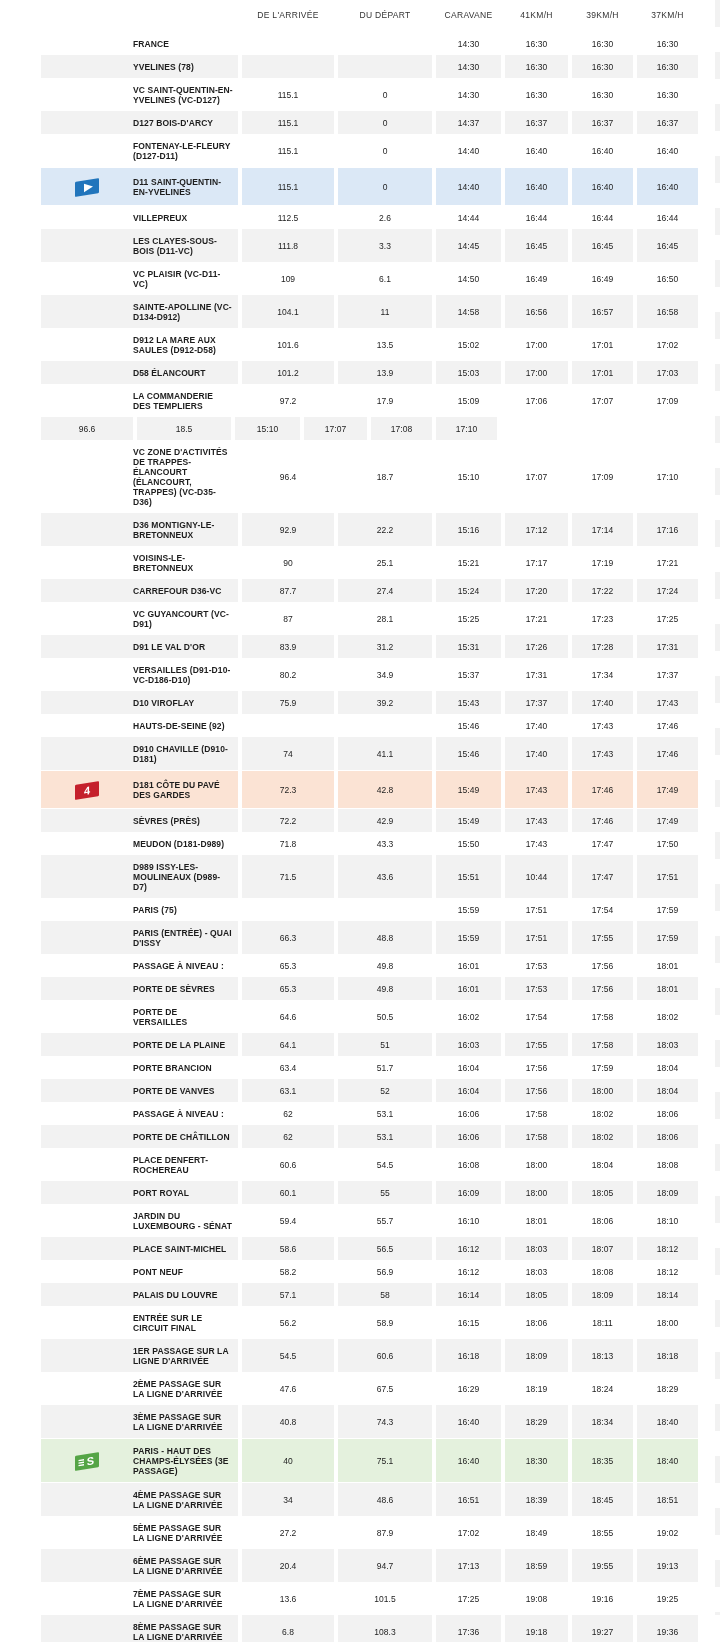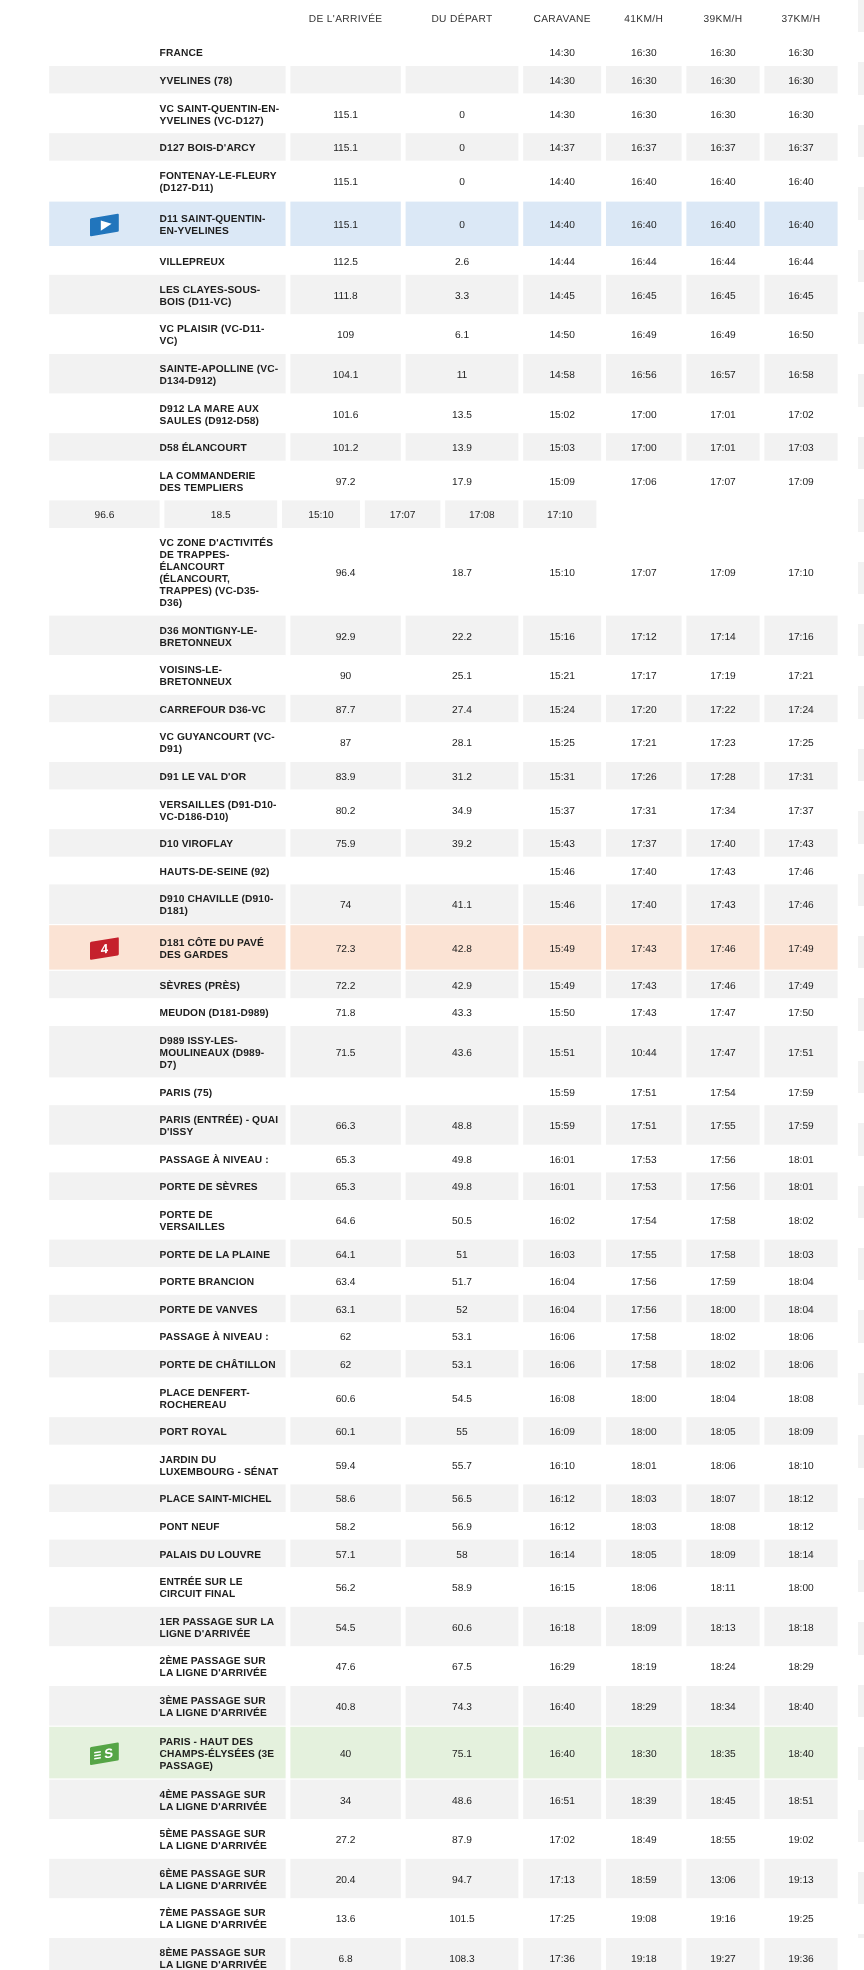--- a/index.html
+++ b/index.html
@@ -699,21 +699,21 @@
   </div>
       <div class="row row--gray">
     <div class="cell c-loc">
       <span class="iconbox rowicon"></span>
       <span class="loc">6ÈME PASSAGE SUR LA LIGNE D'ARRIVÉE</span>
     </div>
     <div class="cell c-num c-arr">20.4</div>
     <div class="cell c-num c-dep">94.7</div>
     <div class="cell c-num c-car">17:13</div>
     <div class="cell c-num c-41">18:59</div>
-    <div class="cell c-num c-39">13:06</div>
+    <div class="cell c-num c-39">19:55</div>
     <div class="cell c-num c-37">19:13</div>
   </div>
       <div class="row row--white">
     <div class="cell c-loc">
       <span class="iconbox rowicon"></span>
       <span class="loc">7ÈME PASSAGE SUR LA LIGNE D'ARRIVÉE</span>
     </div>
     <div class="cell c-num c-arr">13.6</div>
     <div class="cell c-num c-dep">101.5</div>
     <div class="cell c-num c-car">17:25</div>

